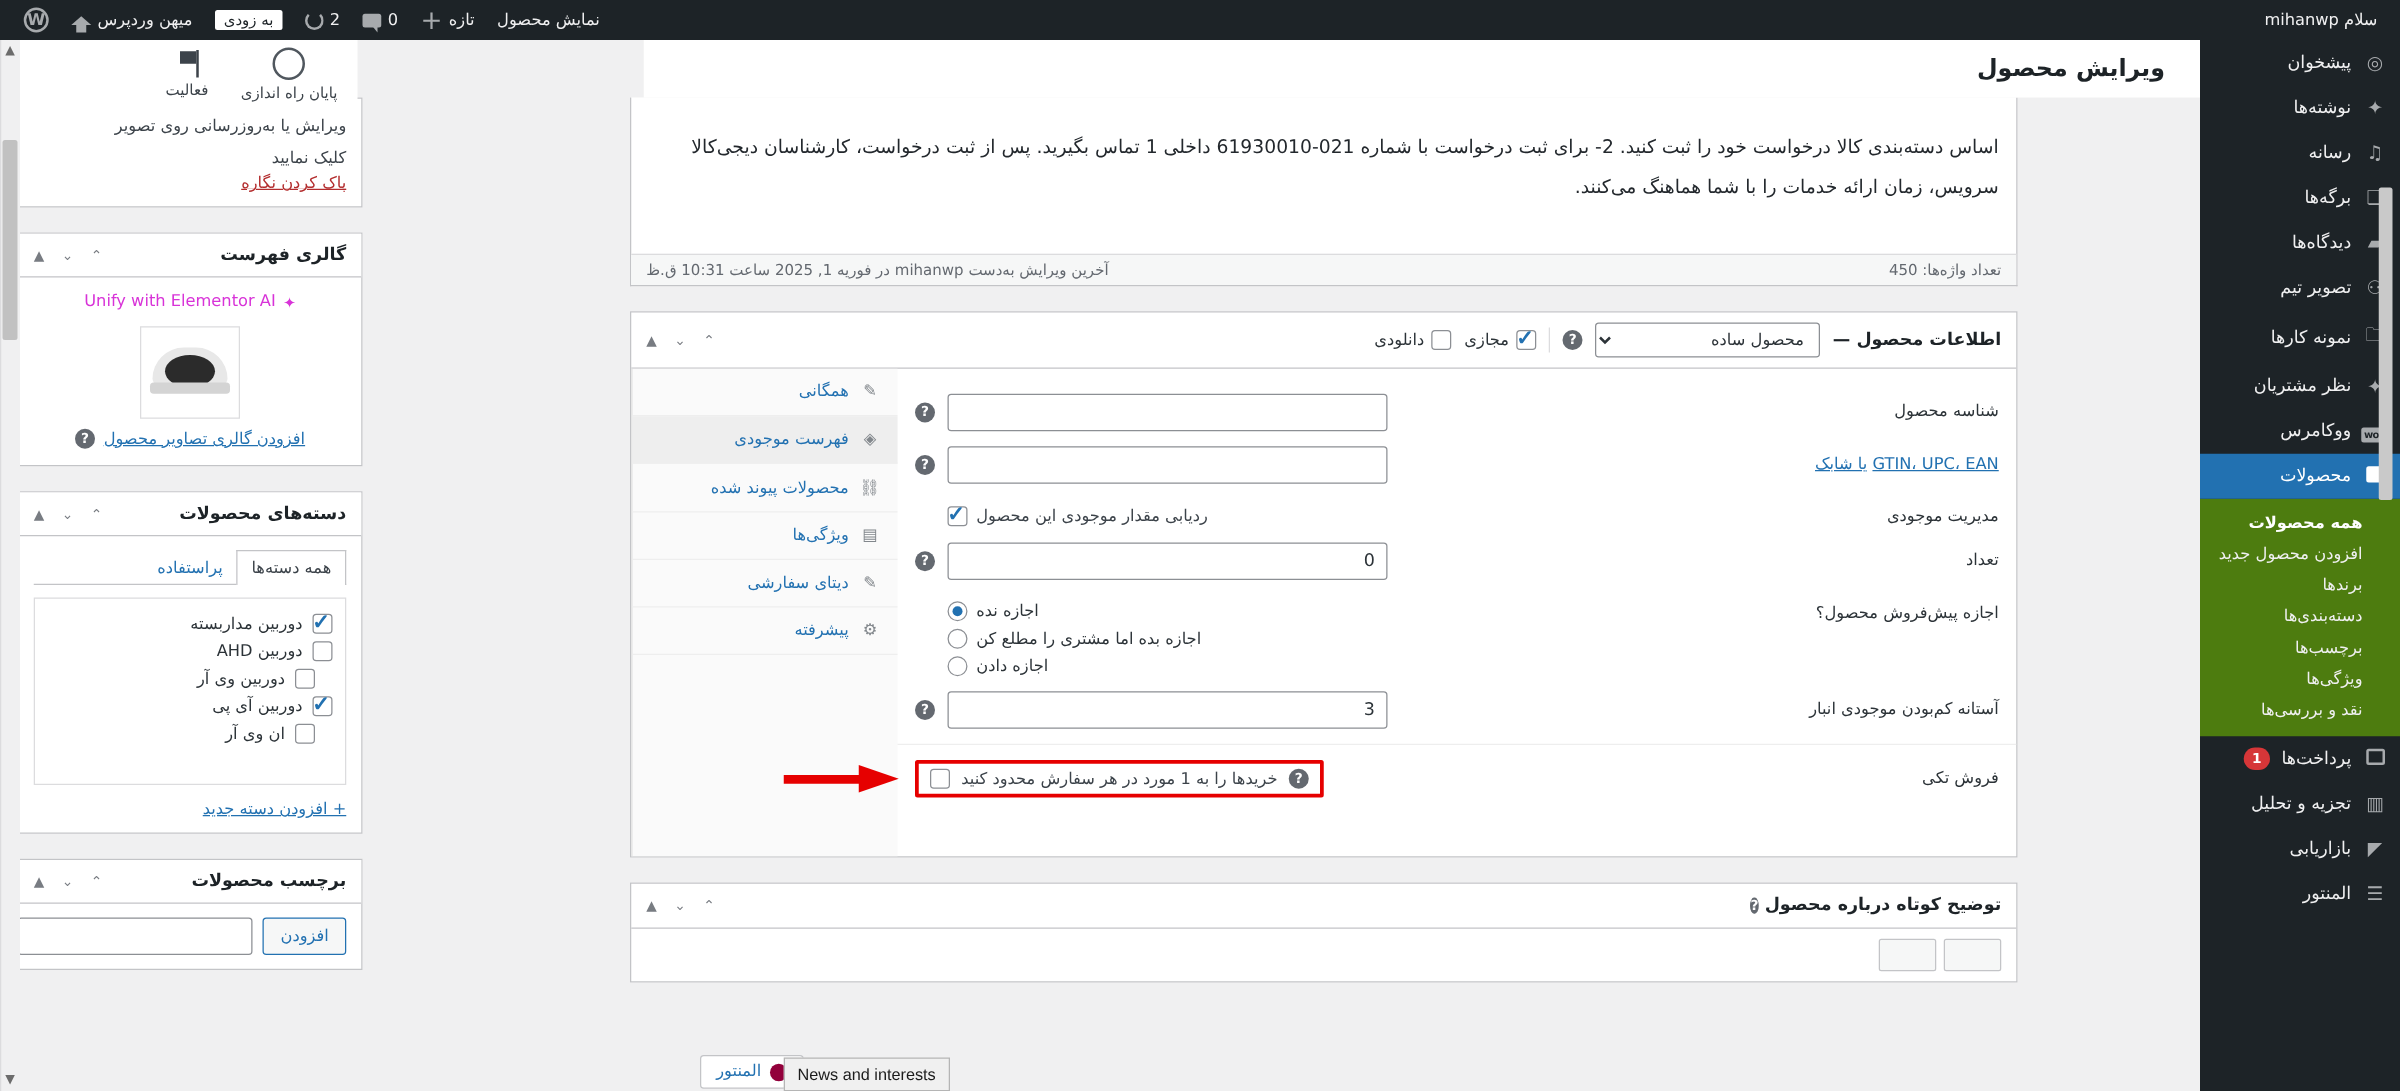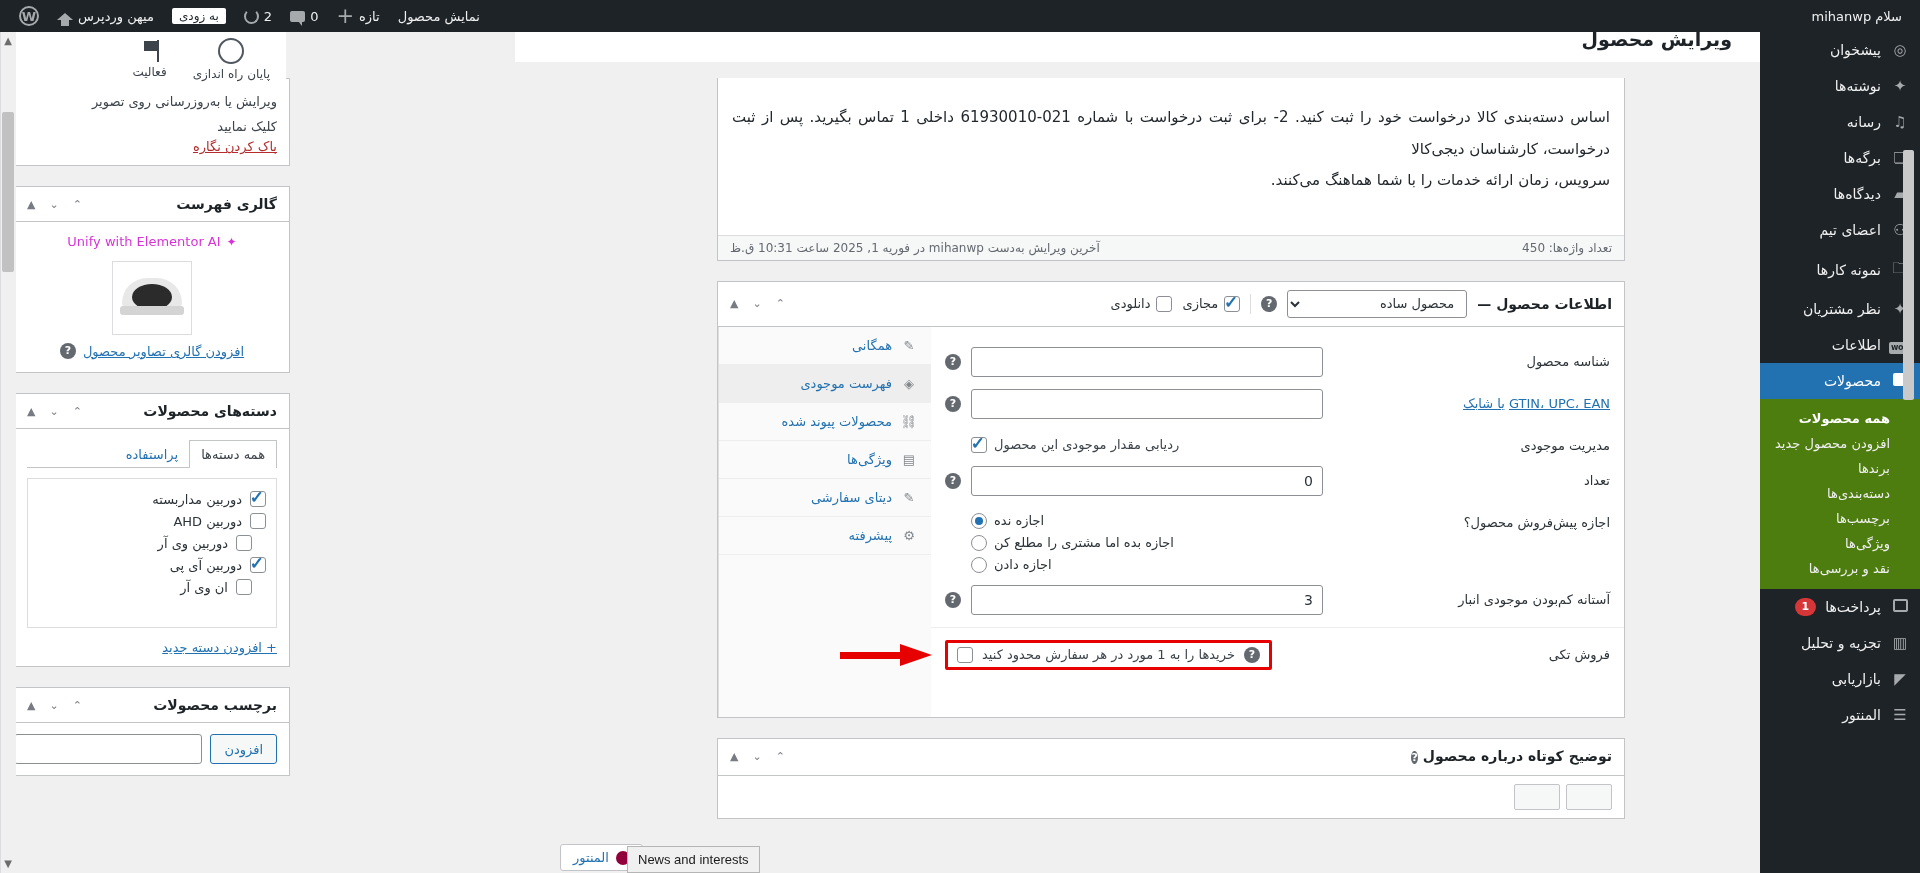--- a/index.html
+++ b/index.html
@@ -53,41 +53,41 @@
   .pagescroll{ position:absolute; top:32px; left:0; width:16px; bottom:0; background:#f0f0f1; border-left:1px solid #dcdcde; z-index:95;}
   .pagescroll .thumb{ position:absolute; top:80px; right:2px; width:12px; height:160px; background:#c1c1c1; border-radius:2px;}
   .pagescroll .ar{ position:absolute; right:2px; width:12px; height:14px; color:#6c6c6c; font-size:10px; text-align:center; line-height:14px;}
   .pagescroll .ar.up{ top:2px;} .pagescroll .ar.dn{ bottom:2px;}
 
   
   .rightrail{ position:absolute; top:150px; left:1903px; width:11px; height:250px; background:#c9c9c9; border-radius:2px; z-index:96;}
 
   
   .titlebar{
-    position:absolute; top:16px; right:160px; width:1245px; height:46px;
+    position:absolute; top:32px; right:160px; width:1245px; height:46px;
     background:#fff; z-index:60; display:flex; align-items:center; padding:0 28px;
   }
   .titlebar h1{ font-size:19px; font-weight:600; color:#1d2327;}
 
   
   .topactions{
     position:absolute; top:32px; left:16px; width:270px; height:50px;
     background:#fff; display:flex; align-items:center; gap:26px; padding:4px 16px 0 16px; z-index:70;
   }
   .ta-btn{ display:flex;flex-direction:column;align-items:center;gap:3px;color:#3c434a;font-size:12px;}
   .ta-btn .circ{ width:26px;height:26px;border-radius:50%;border:2px solid #50575e;display:flex;align-items:center;justify-content:center;}
   .flag-ico{ position:relative; width:20px;height:22px;}
   .flag-ico:before{content:"";position:absolute;right:1px;top:0;width:2px;height:22px;background:#3c434a;}
   .flag-ico:after{content:"";position:absolute;right:3px;top:1px;width:13px;height:10px;background:#3c434a;}
 
   
   .content{ position:absolute; top:78px; right:160px; left:16px; bottom:0; }
 
   
-  .maincol{ position:absolute; top:0; right:135px; width:908px; }
+  .maincol{ position:absolute; top:0; right:146px; width:1110px; }
   .sidecol{ position:absolute; top:-78px; left:-2px; width:276px; }
 
   .postbox{ background:#fff; border:1px solid #c3c4c7; margin-bottom:20px; }
   .pb-head{
     display:flex; align-items:center; justify-content:space-between;
     padding:9px 12px; border-bottom:1px solid #c3c4c7; background:#fff;
   }
   .pb-title{ font-size:14px; font-weight:600; color:#1d2327; display:flex; align-items:center; gap:8px;}
   .pb-handles{ display:flex; align-items:center; gap:14px; color:#787c82; font-size:11px;}
   .pb-handles span{ cursor:pointer; }
@@ -258,33 +258,33 @@
     <div class="am-row">
       <span class="g">❏</span>
       <span>برگه‌ها</span>
     </div>
     <div class="am-row">
       <span class="g">▰</span>
       <span>دیدگاه‌ها</span>
     </div>
     <div class="am-row">
       <span class="g">⚇</span>
-      <span>اعضای تیم</span>
+      <span>تصویر تیم</span>
     </div>
     <div class="am-row">
       <span class="g">🗀</span>
       <span>نمونه کارها</span>
     </div>
     <div class="am-row">
       <span class="g">✦</span>
       <span>نظر مشتریان</span>
     </div>
     <div class="am-row">
       <span class="g"><span class="woo-chip">woo</span></span>
-      <span>اطلاعات</span>
+      <span>ووکامرس</span>
     </div>
     <div class="am-row current">
       <span class="g"><span class="sq-ico fill"></span></span>
       <span>محصولات</span>
     </div>
     <div class="am-sub">
       <a class="cur">همه محصولات</a>
       <a>افزودن محصول جدید</a>
       <a>برندها</a>
       <a>دسته‌بندی‌ها</a>

